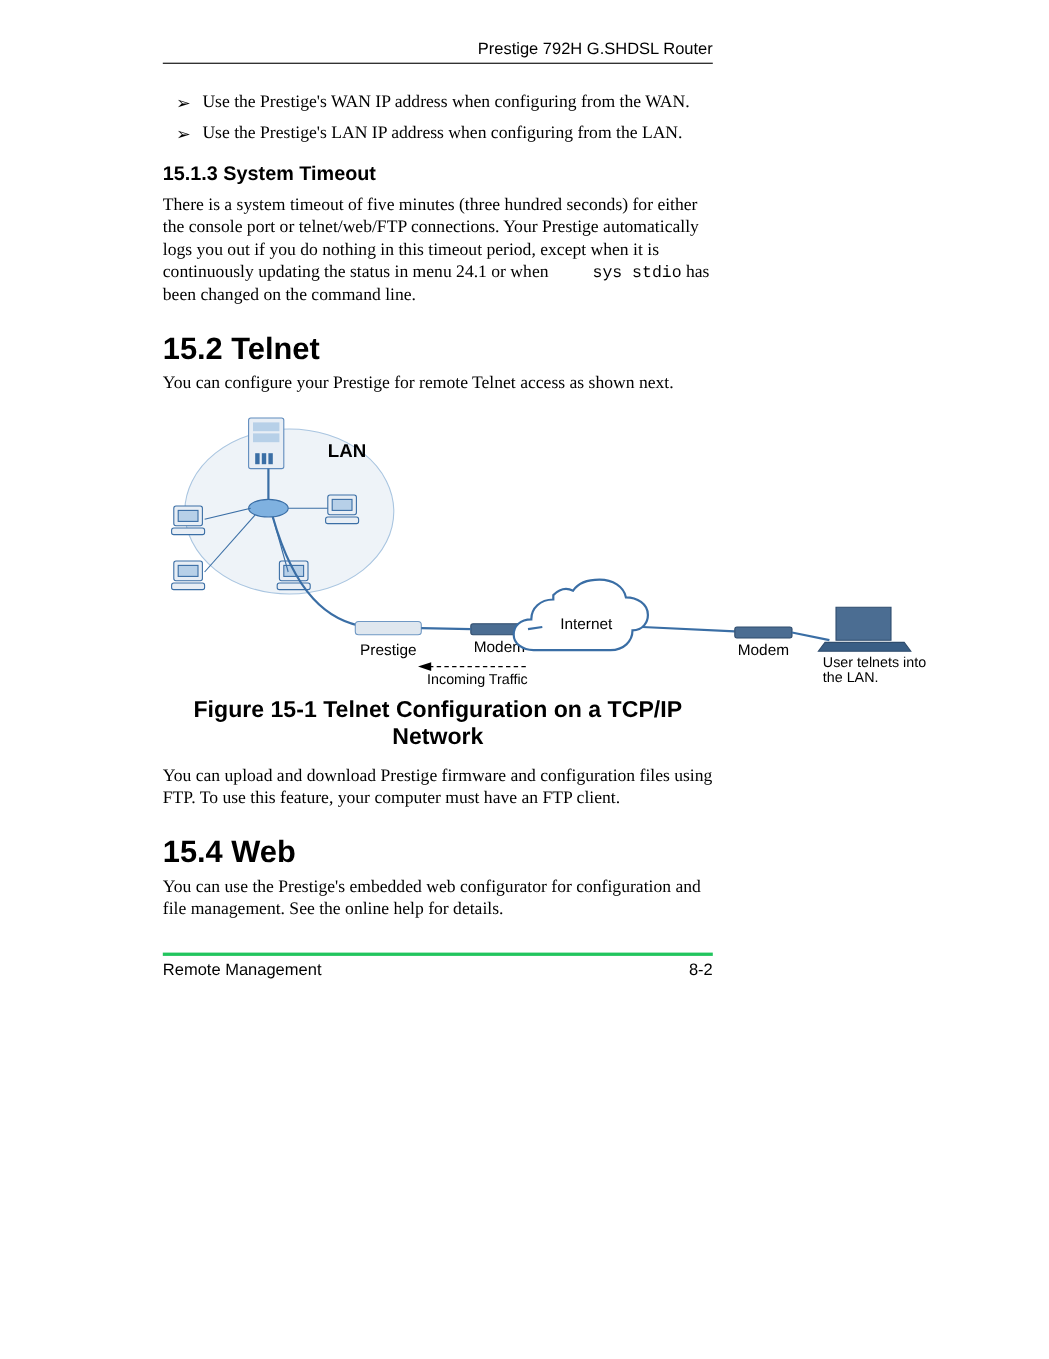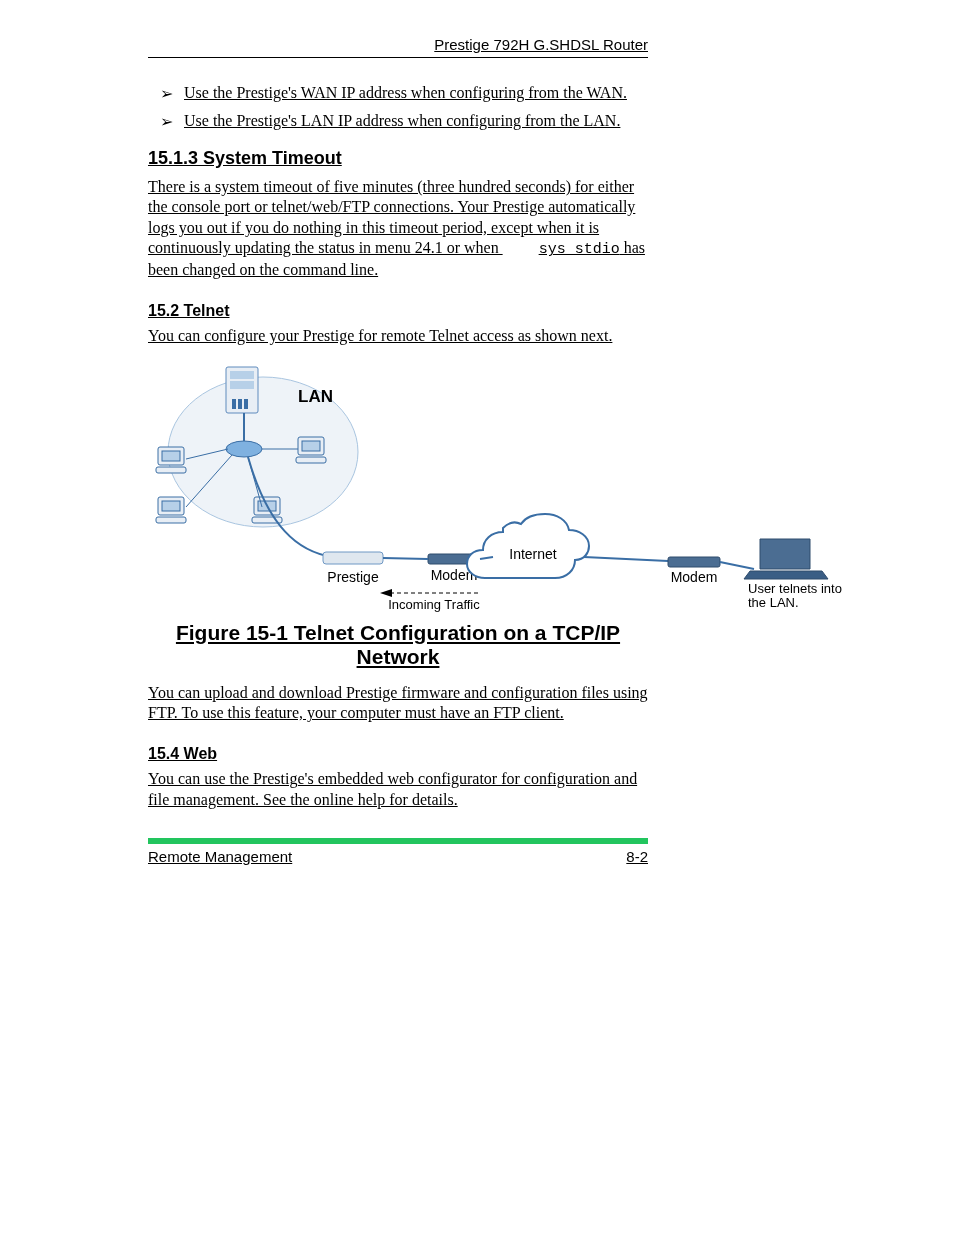--- a/index.html
+++ b/index.html
@@ -8,21 +8,20 @@
     background: #fff;
     font-family: "Times New Roman", Times, serif;
     color: #000;
   }
   .page {
     width: 762px;
     min-height: 1235px;
     box-sizing: border-box;
     padding: 36px 114px 0 148px;
     position: relative;
-    text-decoration: underline;
   }
   .running-head {
     font-family: Arial, Helvetica, sans-serif;
     font-size: 15px;
     text-align: right;
     padding-bottom: 4px;
     border-bottom: 1px solid #000;
     margin-bottom: 26px;
   }
   ul.arrow-list {
@@ -42,21 +41,21 @@
     font-family: Arial, sans-serif;
   }
   h3.subhead {
     font-family: Arial, Helvetica, sans-serif;
     font-size: 18px;
     font-weight: bold;
     margin: 18px 0 8px 0;
   }
   h2.section {
     font-family: Arial, Helvetica, sans-serif;
-    font-size: 16px;
+    font-size: 28px;
     font-weight: bold;
     margin: 22px 0 6px 0;
   }
   p.body {
     font-size: 16px;
     line-height: 1.28;
     margin: 0 0 10px 0;
   }
   code.mono {
     font-family: "Courier New", monospace;
@@ -69,21 +68,21 @@
   }
   .figure-svg { display:block; }
   .fig-caption {
     font-family: Arial, Helvetica, sans-serif;
     font-size: 21px;
     font-weight: bold;
     text-align: center;
     margin: 4px 0 14px 0;
   }
   .footer-rule {
-    border-top: 6px solid #22c55e;
+    border-top: 3px solid #22c55e;
     margin-top: 28px;
     padding-top: 4px;
     display: flex;
     justify-content: space-between;
     font-family: Arial, Helvetica, sans-serif;
     font-size: 15px;
   }
 </style>
 </head>
 <body>

